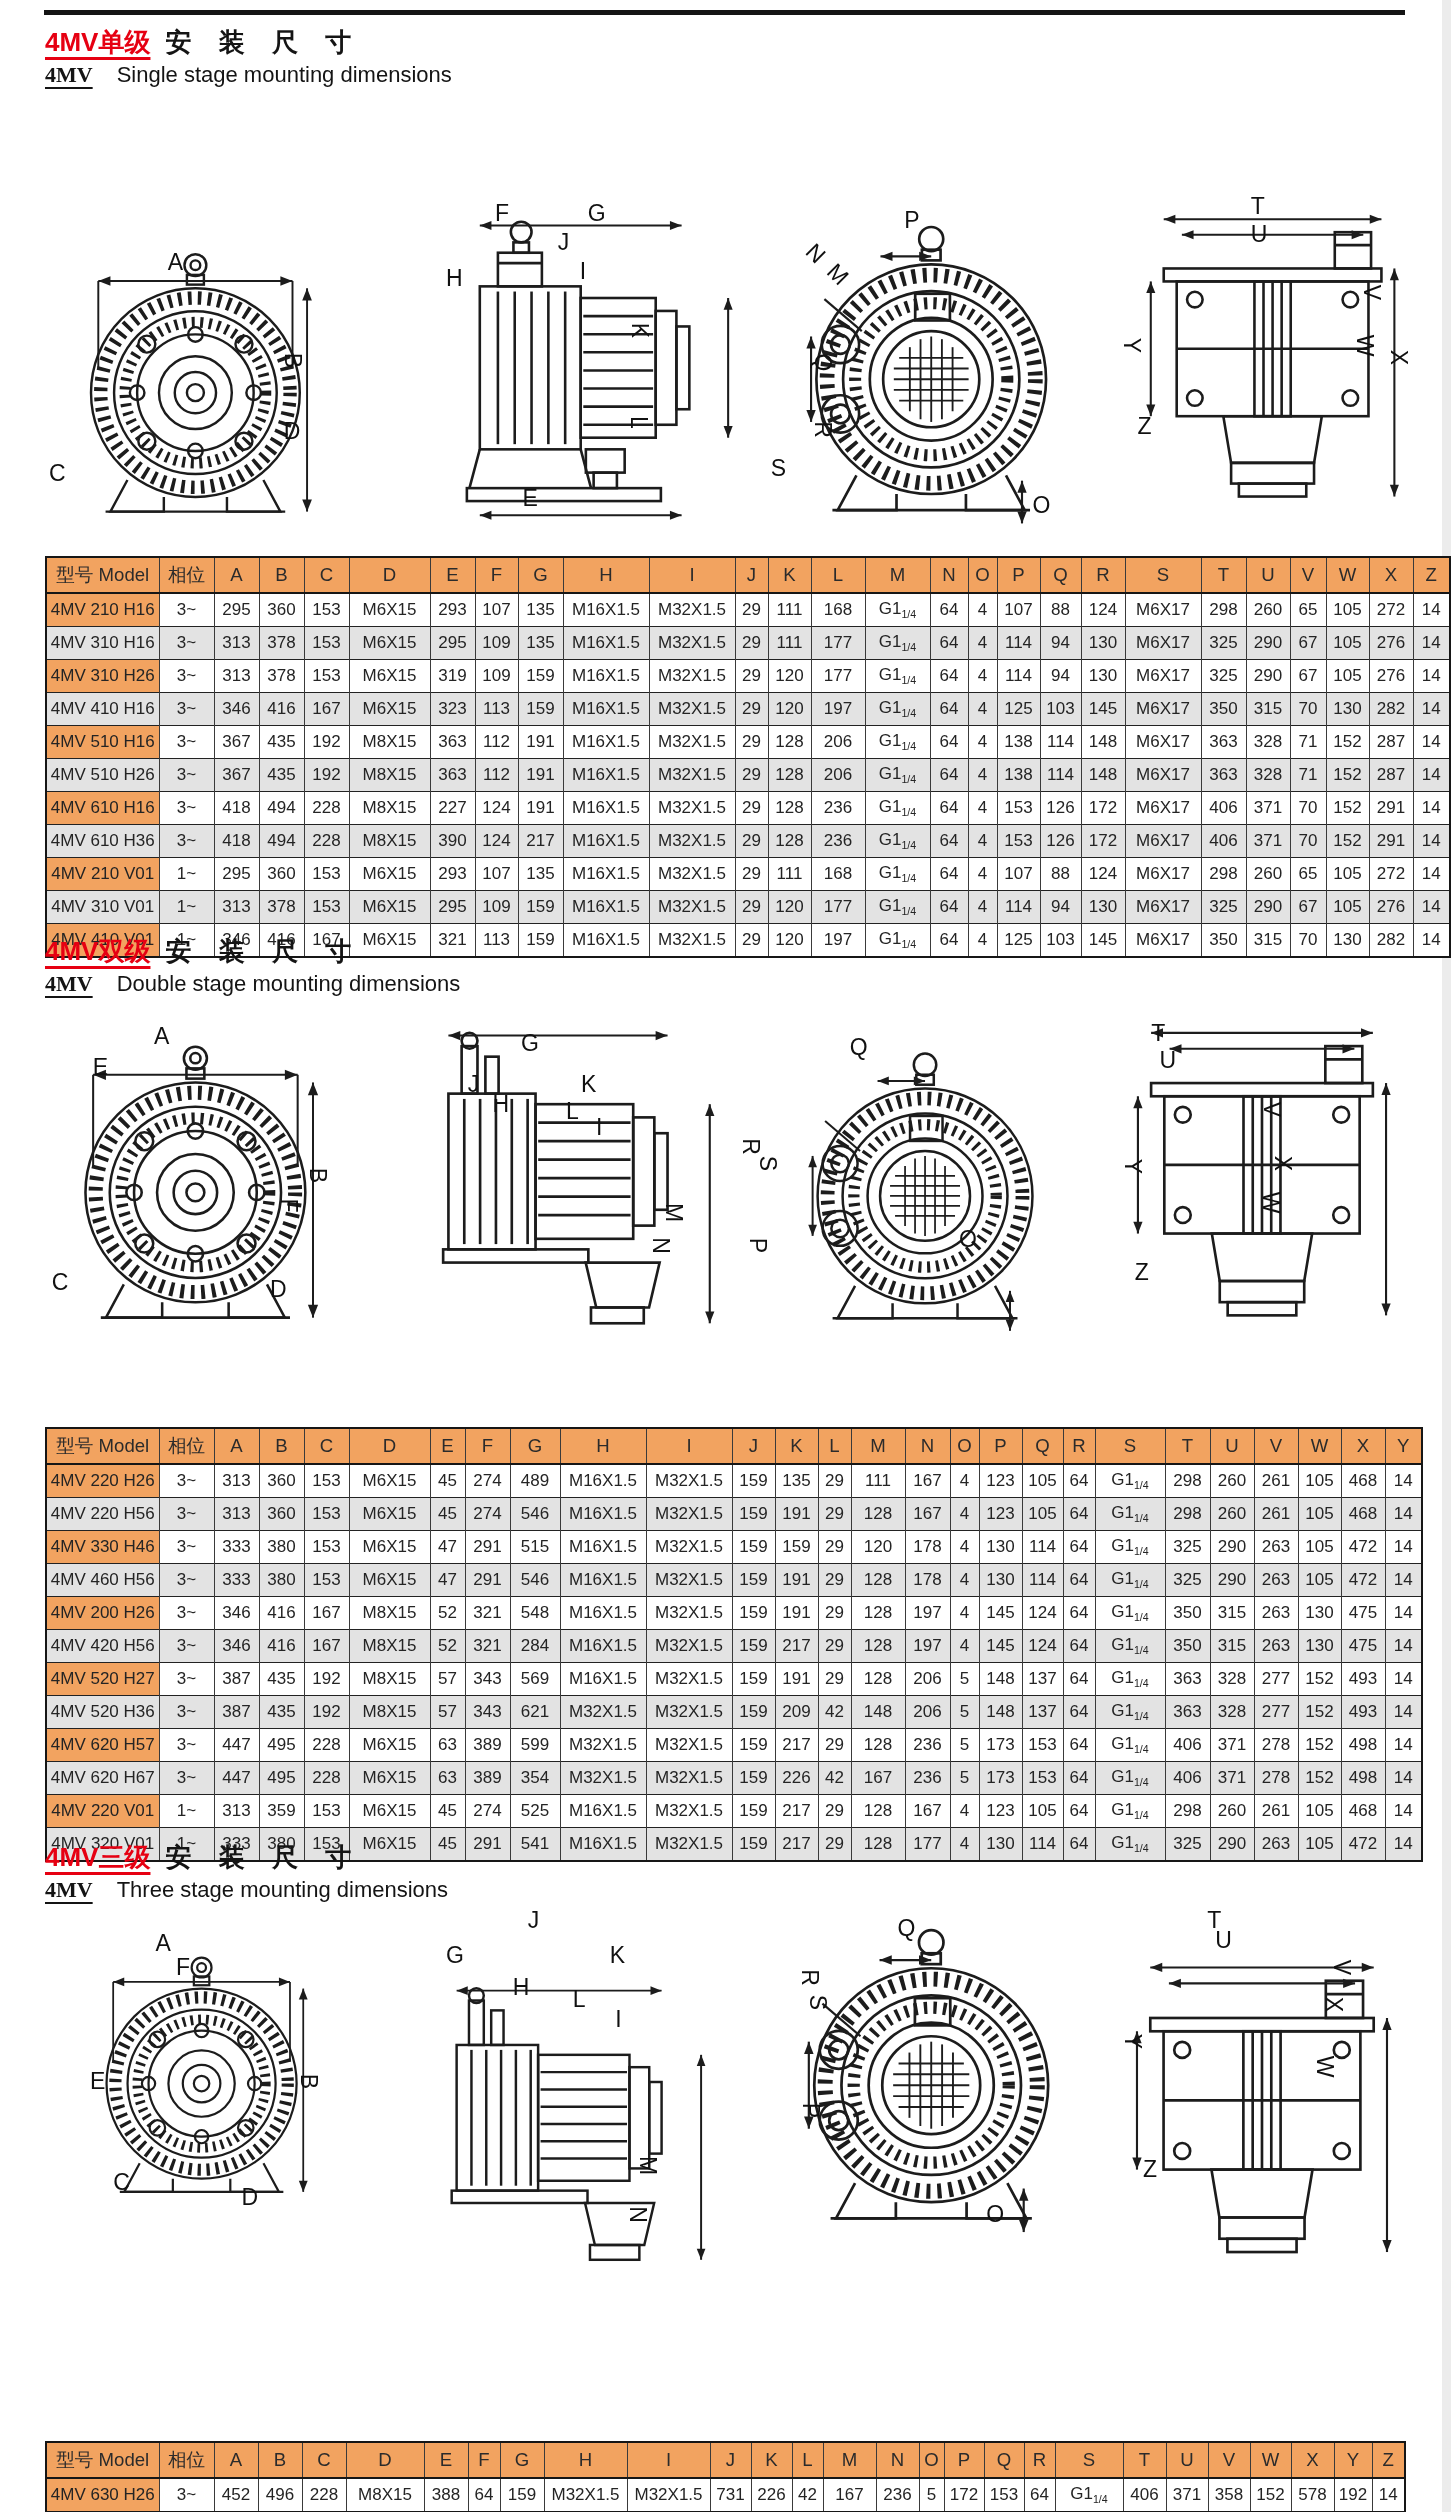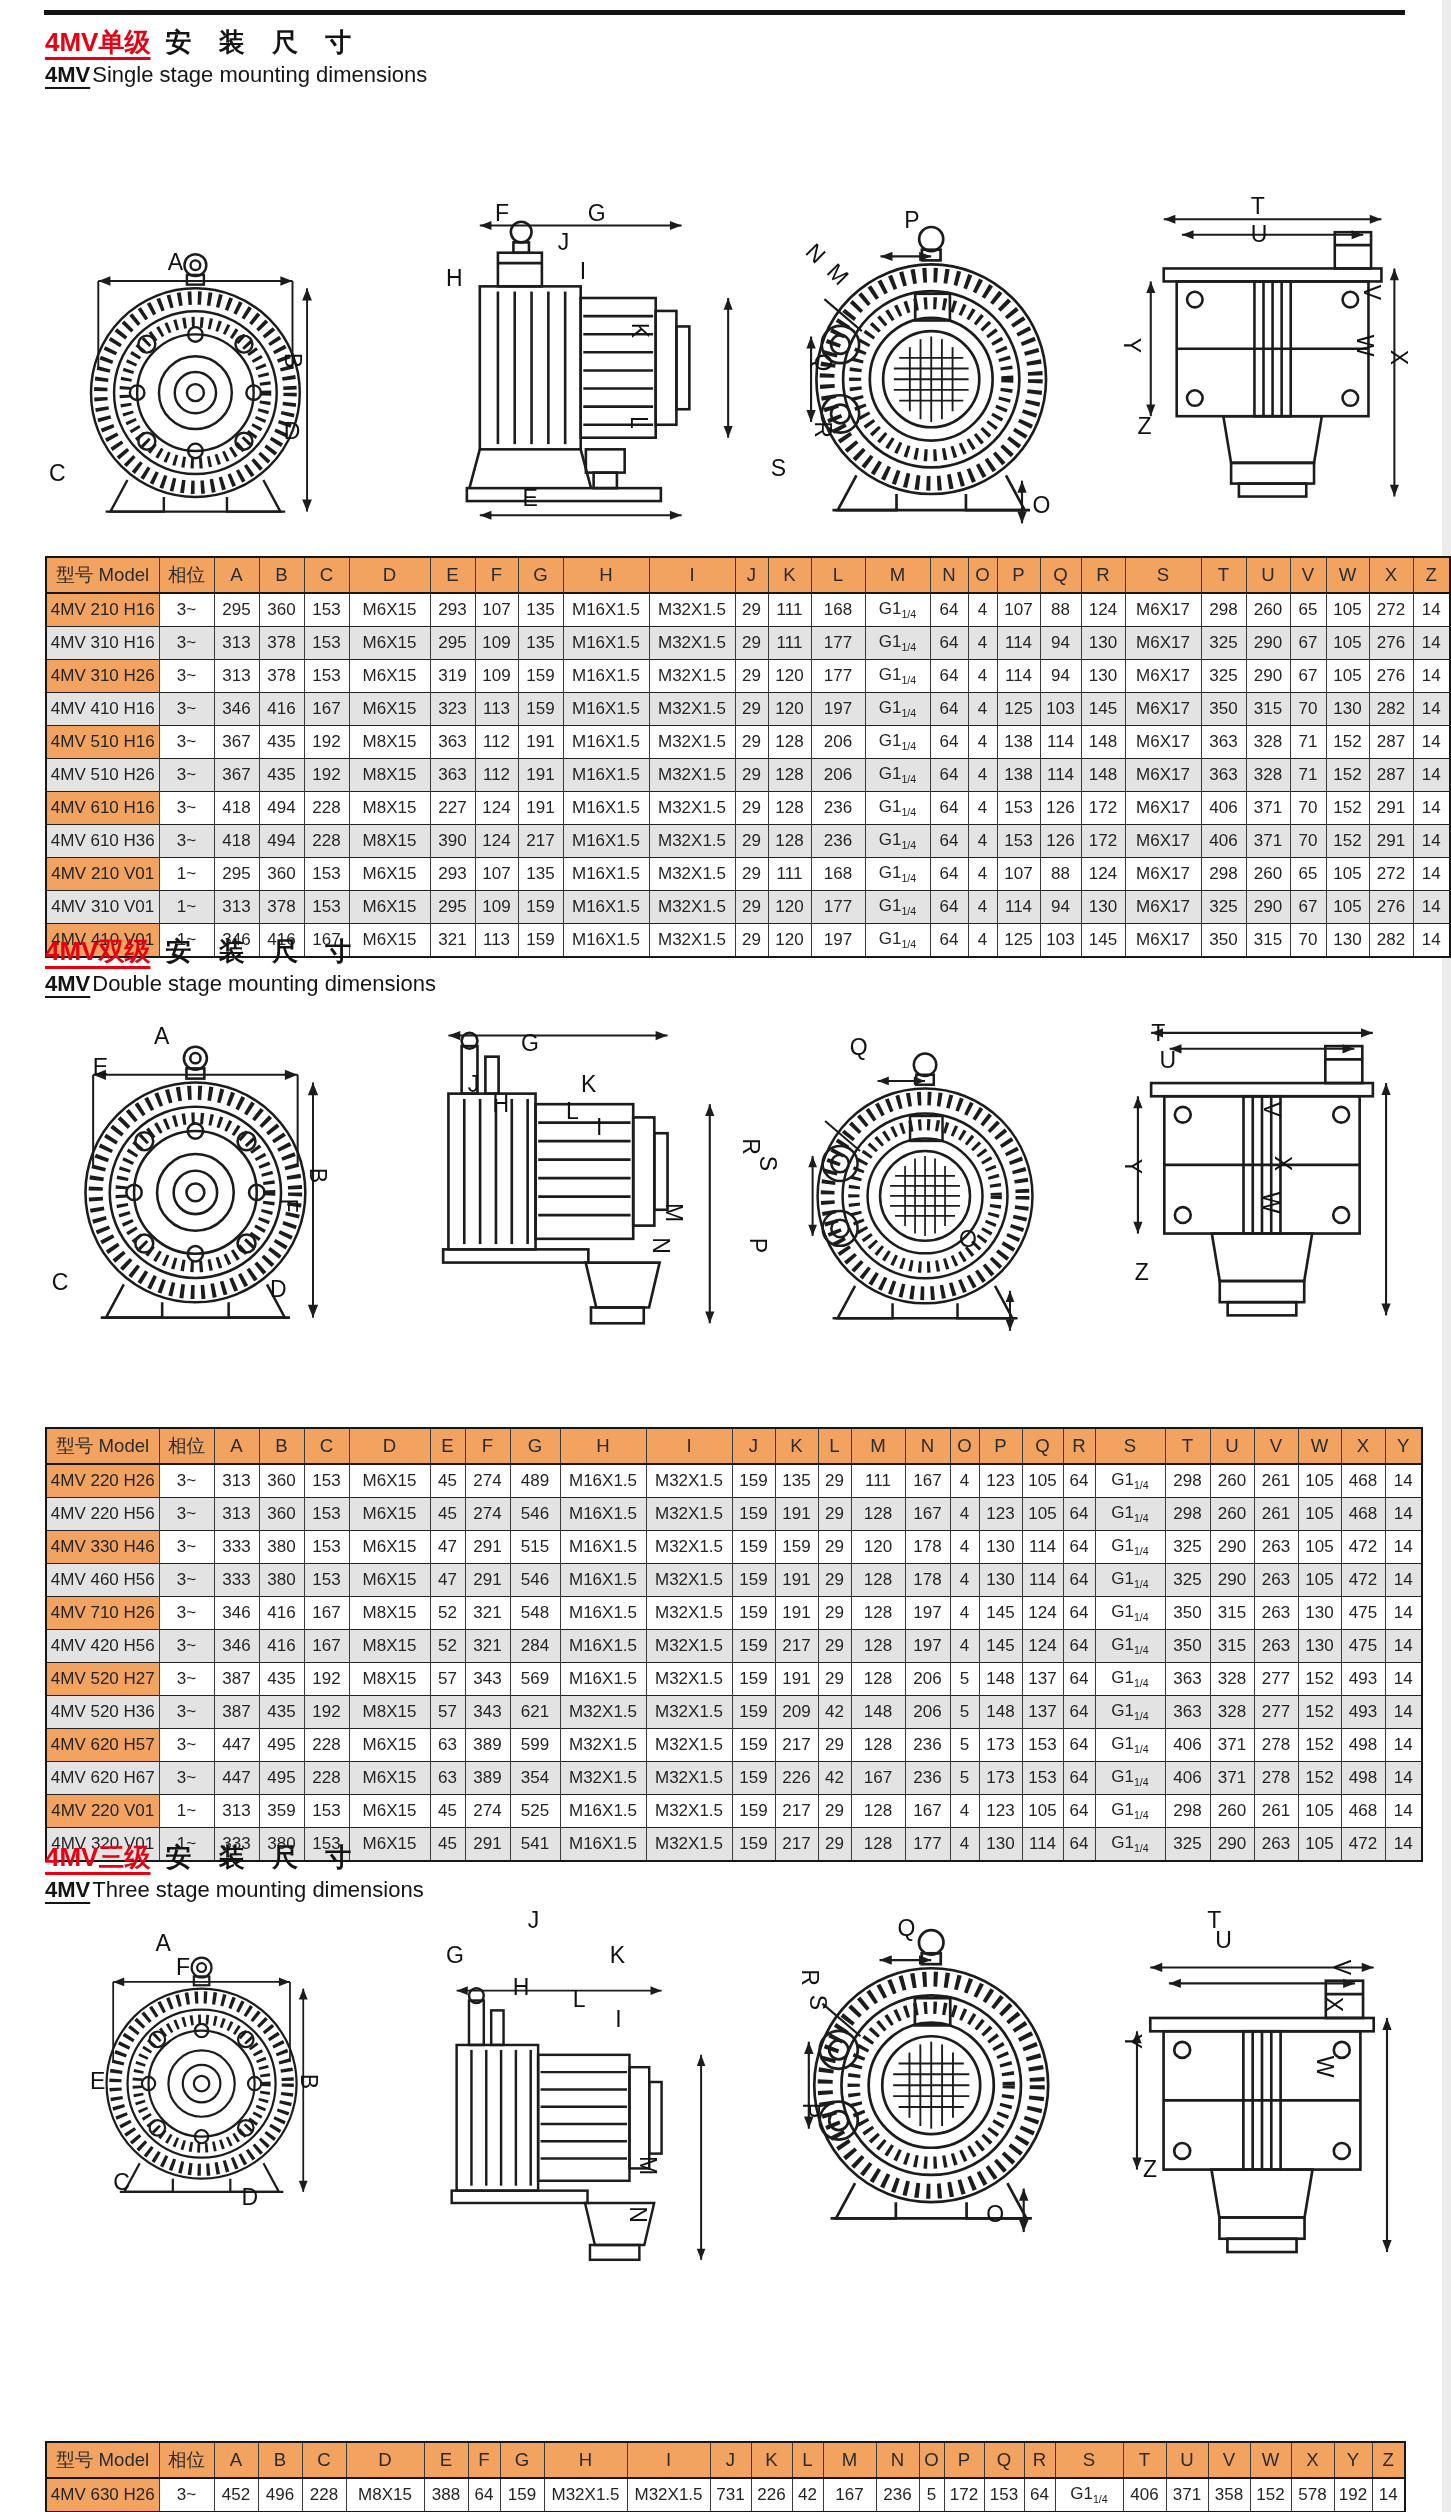--- a/index.html
+++ b/index.html
@@ -5,21 +5,21 @@
   :root{ --orange:#f2a360; --gray:#e3e3e3; --ink:#1b1b1b; --red:#e60012; }
   html,body{margin:0;padding:0;}
   #page{position:relative;width:1452px;height:2512px;background:#ffffff;overflow:hidden;
         font-family:"Liberation Sans","DejaVu Sans",sans-serif;color:var(--ink);}
   .edge-right{position:absolute;right:0;top:0;width:10px;height:100%;background:#ececec;}
   .rule{position:absolute;left:44px;width:1361px;height:4.5px;background:#141414;}
   .sec-title{position:absolute;left:45px;margin:0;font-size:26px;font-weight:bold;white-space:nowrap;}
   .sec-title .red{color:var(--red);text-decoration:underline;text-decoration-thickness:2.5px;text-underline-offset:6px;}
   .sec-title .black{color:#141414;margin-left:15px;letter-spacing:10px;font-weight:600;}
   .sec-sub{position:absolute;left:45px;font-size:22px;color:#141414;white-space:nowrap;}
-  .sec-sub .b{font-weight:bold;text-decoration:underline;text-decoration-thickness:2px;text-underline-offset:4.5px;margin-right:2px;}
+  .sec-sub .b{font-weight:bold;text-decoration:underline;text-decoration-thickness:2px;text-underline-offset:4.5px;margin-right:24px;font-family:Liberation Serif, serif;}
   .dim-table{position:absolute;left:45px;width:1359px;table-layout:fixed;border-collapse:collapse;
              border:2.5px solid #161616;background:#fff;}
   .dim-table th{background:var(--orange);font-size:18.6px;font-weight:normal;color:#2b2b2b;height:32px;
                 border-left:1px solid #3a3a3a;border-right:1px solid #3a3a3a;border-bottom:2.5px solid #161616;
                 overflow:hidden;white-space:nowrap;}
   .dim-table td{font-size:17px;text-align:center;height:30px;color:#242424;
                 border-left:1px solid #3a3a3a;border-right:1px solid #3a3a3a;border-top:1.5px solid #222;
                 overflow:hidden;white-space:nowrap;}
   .dim-table tr.alt td{background:var(--gray);}
   .dim-table td.model{background:var(--orange);}
@@ -980,21 +980,21 @@
           <td>64</td>
           <td>G1<span class="frac">1/4</span></td>
           <td>325</td>
           <td>290</td>
           <td>263</td>
           <td>105</td>
           <td>472</td>
           <td>14</td>
         </tr>
         <tr>
-          <td class="model">4MV 710 H26</td>
+          <td class="model">4MV 200 H26</td>
           <td>3~</td>
           <td>346</td>
           <td>416</td>
           <td>167</td>
           <td>M8X15</td>
           <td>52</td>
           <td>321</td>
           <td>548</td>
           <td>M16X1.5</td>
           <td>M32X1.5</td>

